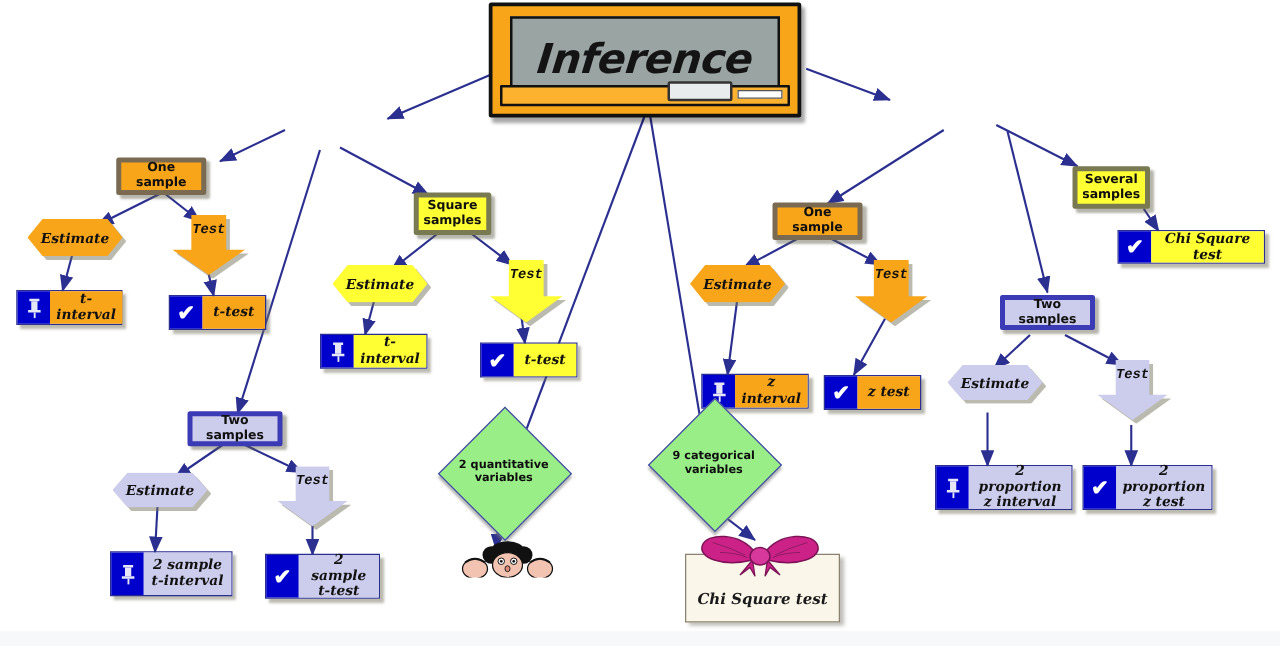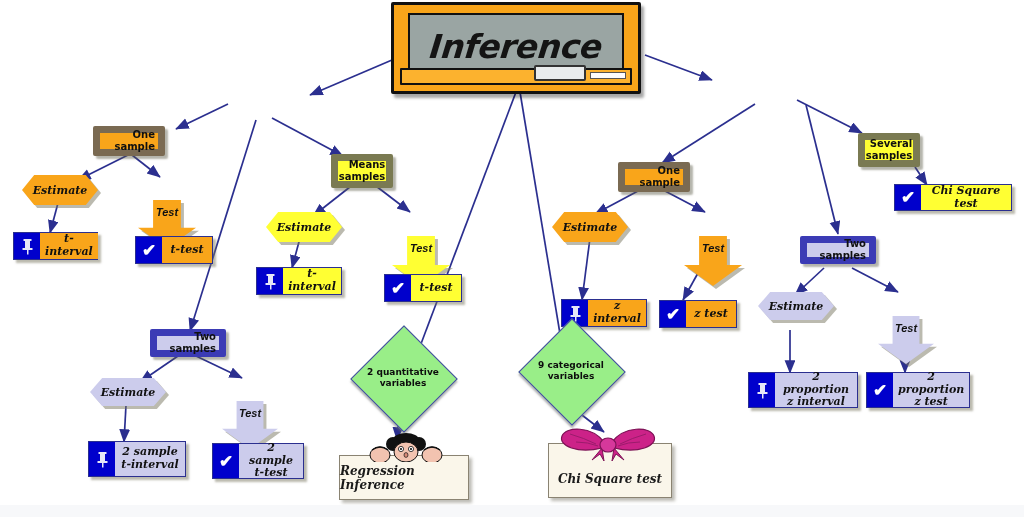--- a/index.html
+++ b/index.html
@@ -37,22 +37,22 @@
     position:absolute;left:140px;bottom:10px;width:48px;height:12px;
     background:#e9eced;border:2px solid #333;border-radius:2px;z-index:3;
   }
   .board .chalk{
     position:absolute;left:196px;bottom:12px;width:34px;height:5px;
     background:#fdfdfd;border:1px solid #555;z-index:3;
   }
 
   
   .rect{
-    border:7px solid #4c1d95;border-radius:2px;
-    display:flex;align-items:center;justify-content:center;text-align:right;
+    border:4px solid #4c1d95;border-radius:2px;
+    display:flex;align-items:center;justify-content:center;text-align:center;
     box-shadow:3px 3px 2px rgba(90,90,70,.45);
     font-family:"DejaVu Sans",sans-serif;font-size:10px;font-weight:bold;color:#101010;
     line-height:1.25;padding:2px 3px;
   }
   .rect.orange{background:#f9a51a;border-color:#7a6a52;}
   .rect.yellow{background:#ffff33;border-color:#7a7a52;}
   .rect.lav{background:#ccccec;border-color:#3b3bb5;}
 
   .diamond{
     display:flex;align-items:center;justify-content:center;text-align:center;
@@ -80,21 +80,21 @@
     position:absolute;left:3px;top:3px;width:100%;height:100%;
     background:rgba(120,118,95,.5);
     clip-path:polygon(16% 0,84% 0,100% 50%,84% 100%,16% 100%,0 50%);
   }
   .hex .hlabel{position:relative;z-index:3;}
   .hex.orange .hshape{background:#f9a51a;border:0;}
   .hex.yellow .hshape{background:#ffff33;}
   .hex.lav   .hshape{background:#ccccec;}
 
   
-  .darr{font-family:Liberation Sans, sans-serif;font-style:italic;font-weight:bold;font-size:11px;color:#111;margin-top:28px;}
+  .darr{font-family:Liberation Mono, monospace;font-style:italic;font-weight:bold;font-size:11px;color:#111;}
   .darr .ashape{
     position:absolute;left:0;top:0;width:100%;height:100%;
     clip-path:polygon(26% 0,74% 0,74% 58%,100% 58%,50% 100%,0 58%,26% 58%);
   }
   .darr .ashadow{
     position:absolute;left:3px;top:3px;width:100%;height:100%;
     background:rgba(120,118,95,.5);
     clip-path:polygon(26% 0,74% 0,74% 58%,100% 58%,50% 100%,0 58%,26% 58%);
   }
   .darr .alabel{position:relative;z-index:3;display:block;text-align:center;padding-top:6px;}
@@ -243,21 +243,21 @@
     <div class="tx">t-interval</div>
   </div>
 
   <div class="node leaf orange" style="left:135px;top:236px;width:78px;height:28px;">
     <div class="ic">
         <span class="check">✔</span>
       </div>
     <div class="tx">t-test</div>
   </div>
 
-  <div class="node rect yellow" style="left:331px;top:154px;width:62px;height:34px;white-space:pre-line;">Means
+  <div class="node rect yellow" style="left:331px;top:154px;width:62px;height:34px;white-space:pre-line;">Square
 samples</div>
 
   <div class="node hex yellow" style="left:266px;top:212px;width:76px;height:30px;">
     <div class="hshadow"></div>
     <div class="hshape"></div>
     <span class="hlabel">Estimate</span>
   </div>
 
   <div class="node darr yellow" style="left:392px;top:208px;width:58px;height:50px;">
     <div class="ashadow"></div>
@@ -403,23 +403,20 @@
     <div class="dlabel" style="white-space:pre-line;">2  quantitative
 variables</div>
   </div>
 
   <div class="node diamond" style="left:512px;top:345px;width:118px;height:52px;font-size:9px;">
     <div class="dshape" style="left:22px;top:-11px;width:74px;height:74px;"></div>
     <div class="dlabel" style="white-space:pre-line;">9  categorical
 variables</div>
   </div>
 
-  <div class="node card" style="left:339px;top:455px;width:130px;height:45px;">
-    <span>Regression Inference</span>
-  </div>
   <svg class="cardart" style="left:360px;top:432px;" width="92" height="30" viewBox="0 0 92 30">
     <ellipse cx="46" cy="8" rx="13" ry="7" fill="#111"></ellipse>
     <ellipse cx="33" cy="12" rx="7" ry="7" fill="#111"></ellipse>
     <ellipse cx="59" cy="12" rx="7" ry="7" fill="#111"></ellipse>
     <ellipse cx="46" cy="20" rx="12" ry="10" fill="#f2c3b0" stroke="#111" stroke-width="1"></ellipse>
     <circle cx="41" cy="17" r="2.6" fill="#fff" stroke="#111" stroke-width=".8"></circle>
     <circle cx="51" cy="17" r="2.6" fill="#fff" stroke="#111" stroke-width=".8"></circle>
     <circle cx="41" cy="17" r="1.1" fill="#111"></circle>
     <circle cx="51" cy="17" r="1.1" fill="#111"></circle>
     <ellipse cx="46" cy="23" rx="2" ry="2.4" fill="#d98a78" stroke="#111" stroke-width=".7"></ellipse>

